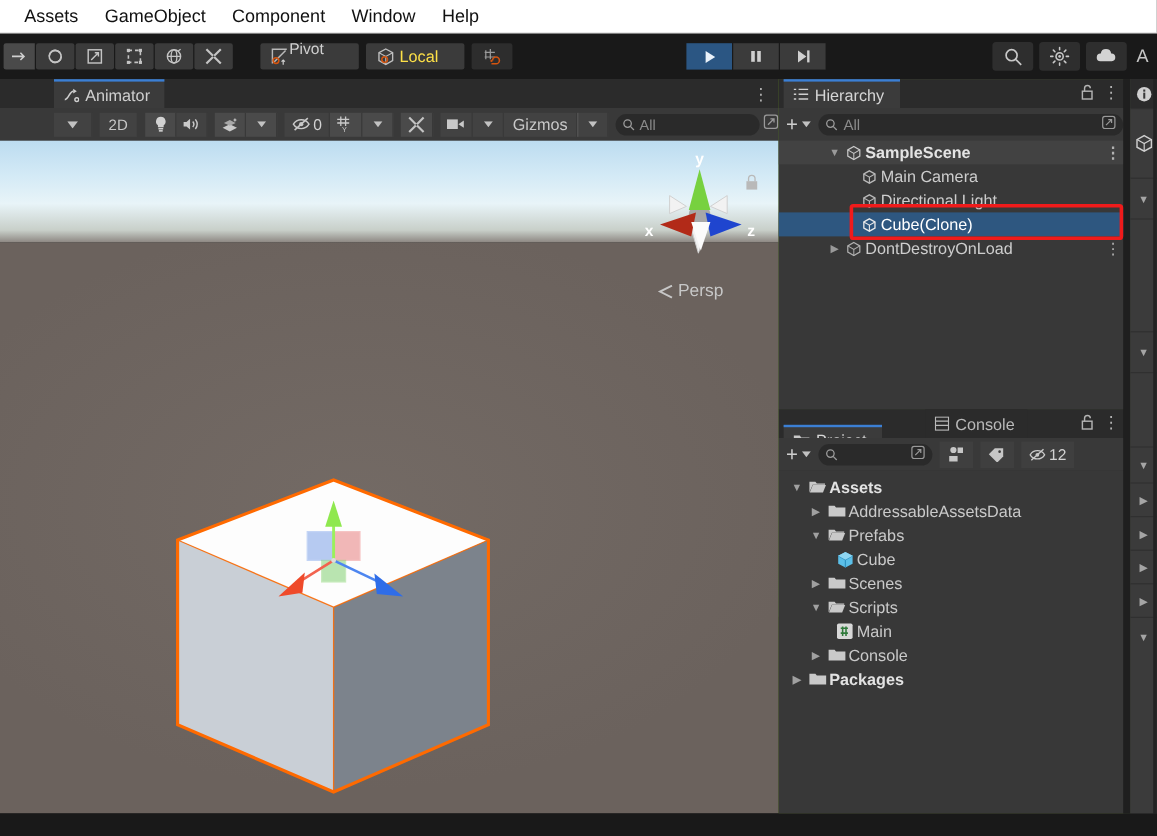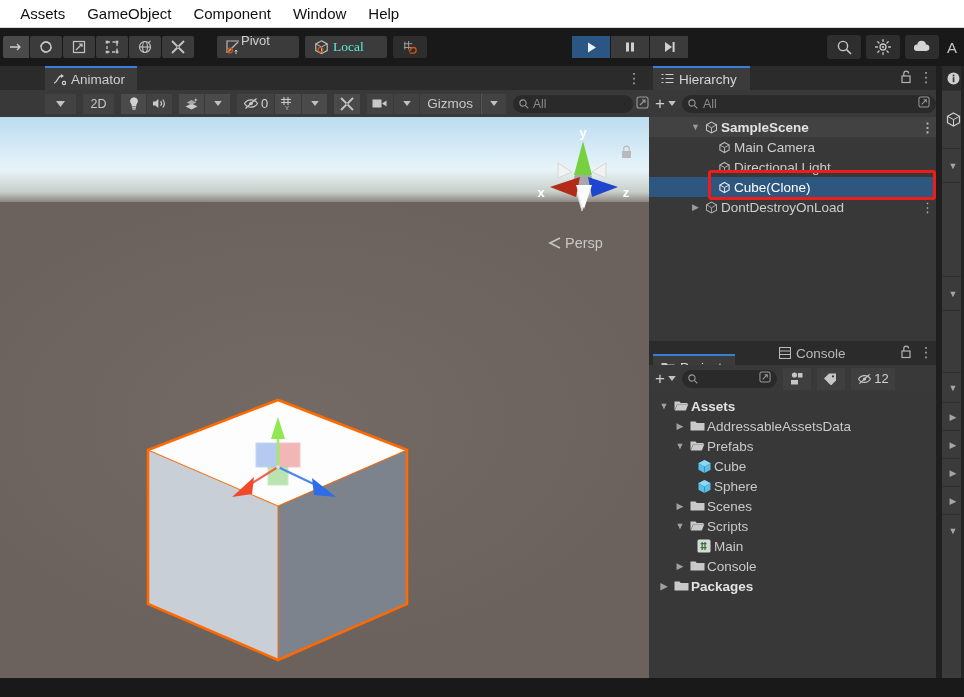--- a/index.html
+++ b/index.html
@@ -232,21 +232,21 @@
     </svg>
     <span style="position:absolute;left:24px;top:-3px;font-size:13px;color:#cfcfcf;">Pivot</span>
   </div>
 
   <div class="tb-wide" style="width:82px">
     <svg width="19" height="19" viewBox="0 0 20 20">
       <path d="M10 3l6 3.2v7L10 16.5 4 13.2v-7z" stroke="#bfbfbf" stroke-width="1.2" fill="none"></path>
       <path d="M4 6.2L10 9.5l6-3.3M10 9.5v7" stroke="#bfbfbf" stroke-width="1" fill="none"></path>
       <circle cx="9" cy="12.3" r="2.5" stroke="#d4540f" stroke-width="1.3" fill="none"></circle>
     </svg>
-    <span style="font-size:13.5px;color:#5eead4;font-family:Liberation Serif, serif;">Local</span>
+    <span style="font-size:13.5px;color:#fde047;">Local</span>
   </div>
 
   <div class="tb-wide" style="width:34px;background:#2d2d2d;justify-content:center">
     <svg width="17" height="17" viewBox="0 0 18 18">
       <path d="M3 3v8M7 2v9M2 5h9M2 9h9" stroke="#9a9a9a" stroke-width="1.1"></path>
       <path d="M9 12a3 3 0 1 1 3 3h-4" stroke="#d4540f" stroke-width="1.4" fill="none"></path>
       <circle cx="8" cy="12.5" r="1" fill="#d4540f"></circle>
     </svg>
   </div>
 
@@ -692,31 +692,20 @@
           <svg width="15" height="15" viewBox="0 0 15 15">
               <path d="M7.5 1l6 3.2v6.6l-6 3.2-6-3.2V4.2z" fill="#5bbfe8"></path>
               <path d="M1.5 4.2l6 3.3 6-3.3" stroke="#2f93c2" stroke-width="1" fill="none"></path>
               <path d="M7.5 7.5V14" stroke="#2f93c2" stroke-width="1"></path>
               <path d="M7.5 1l6 3.2-6 3.3-6-3.3z" fill="#8ed6f2"></path>
             </svg>
         </span>
         <span>Cube</span>
       </div>
 
-      <div class="prow" style="padding-left:45px">
-        <span class="ico">
-          <svg width="15" height="15" viewBox="0 0 15 15">
-              <path d="M7.5 1l6 3.2v6.6l-6 3.2-6-3.2V4.2z" fill="#5bbfe8"></path>
-              <path d="M1.5 4.2l6 3.3 6-3.3" stroke="#2f93c2" stroke-width="1" fill="none"></path>
-              <path d="M7.5 7.5V14" stroke="#2f93c2" stroke-width="1"></path>
-              <path d="M7.5 1l6 3.2-6 3.3-6-3.3z" fill="#8ed6f2"></path>
-            </svg>
-        </span>
-        <span>Sphere</span>
-      </div>
 
       <div class="prow" style="padding-left:24px">
         <span class="tri">▶</span>
         <span class="ico">
           <svg width="15" height="12" viewBox="0 0 15 12">
               <path d="M0.5 1.5h5L6.7 3h7.8v7.5H0.5z" fill="#c9c9c9"></path>
             </svg>
         </span>
         <span>Scenes</span>
       </div>

